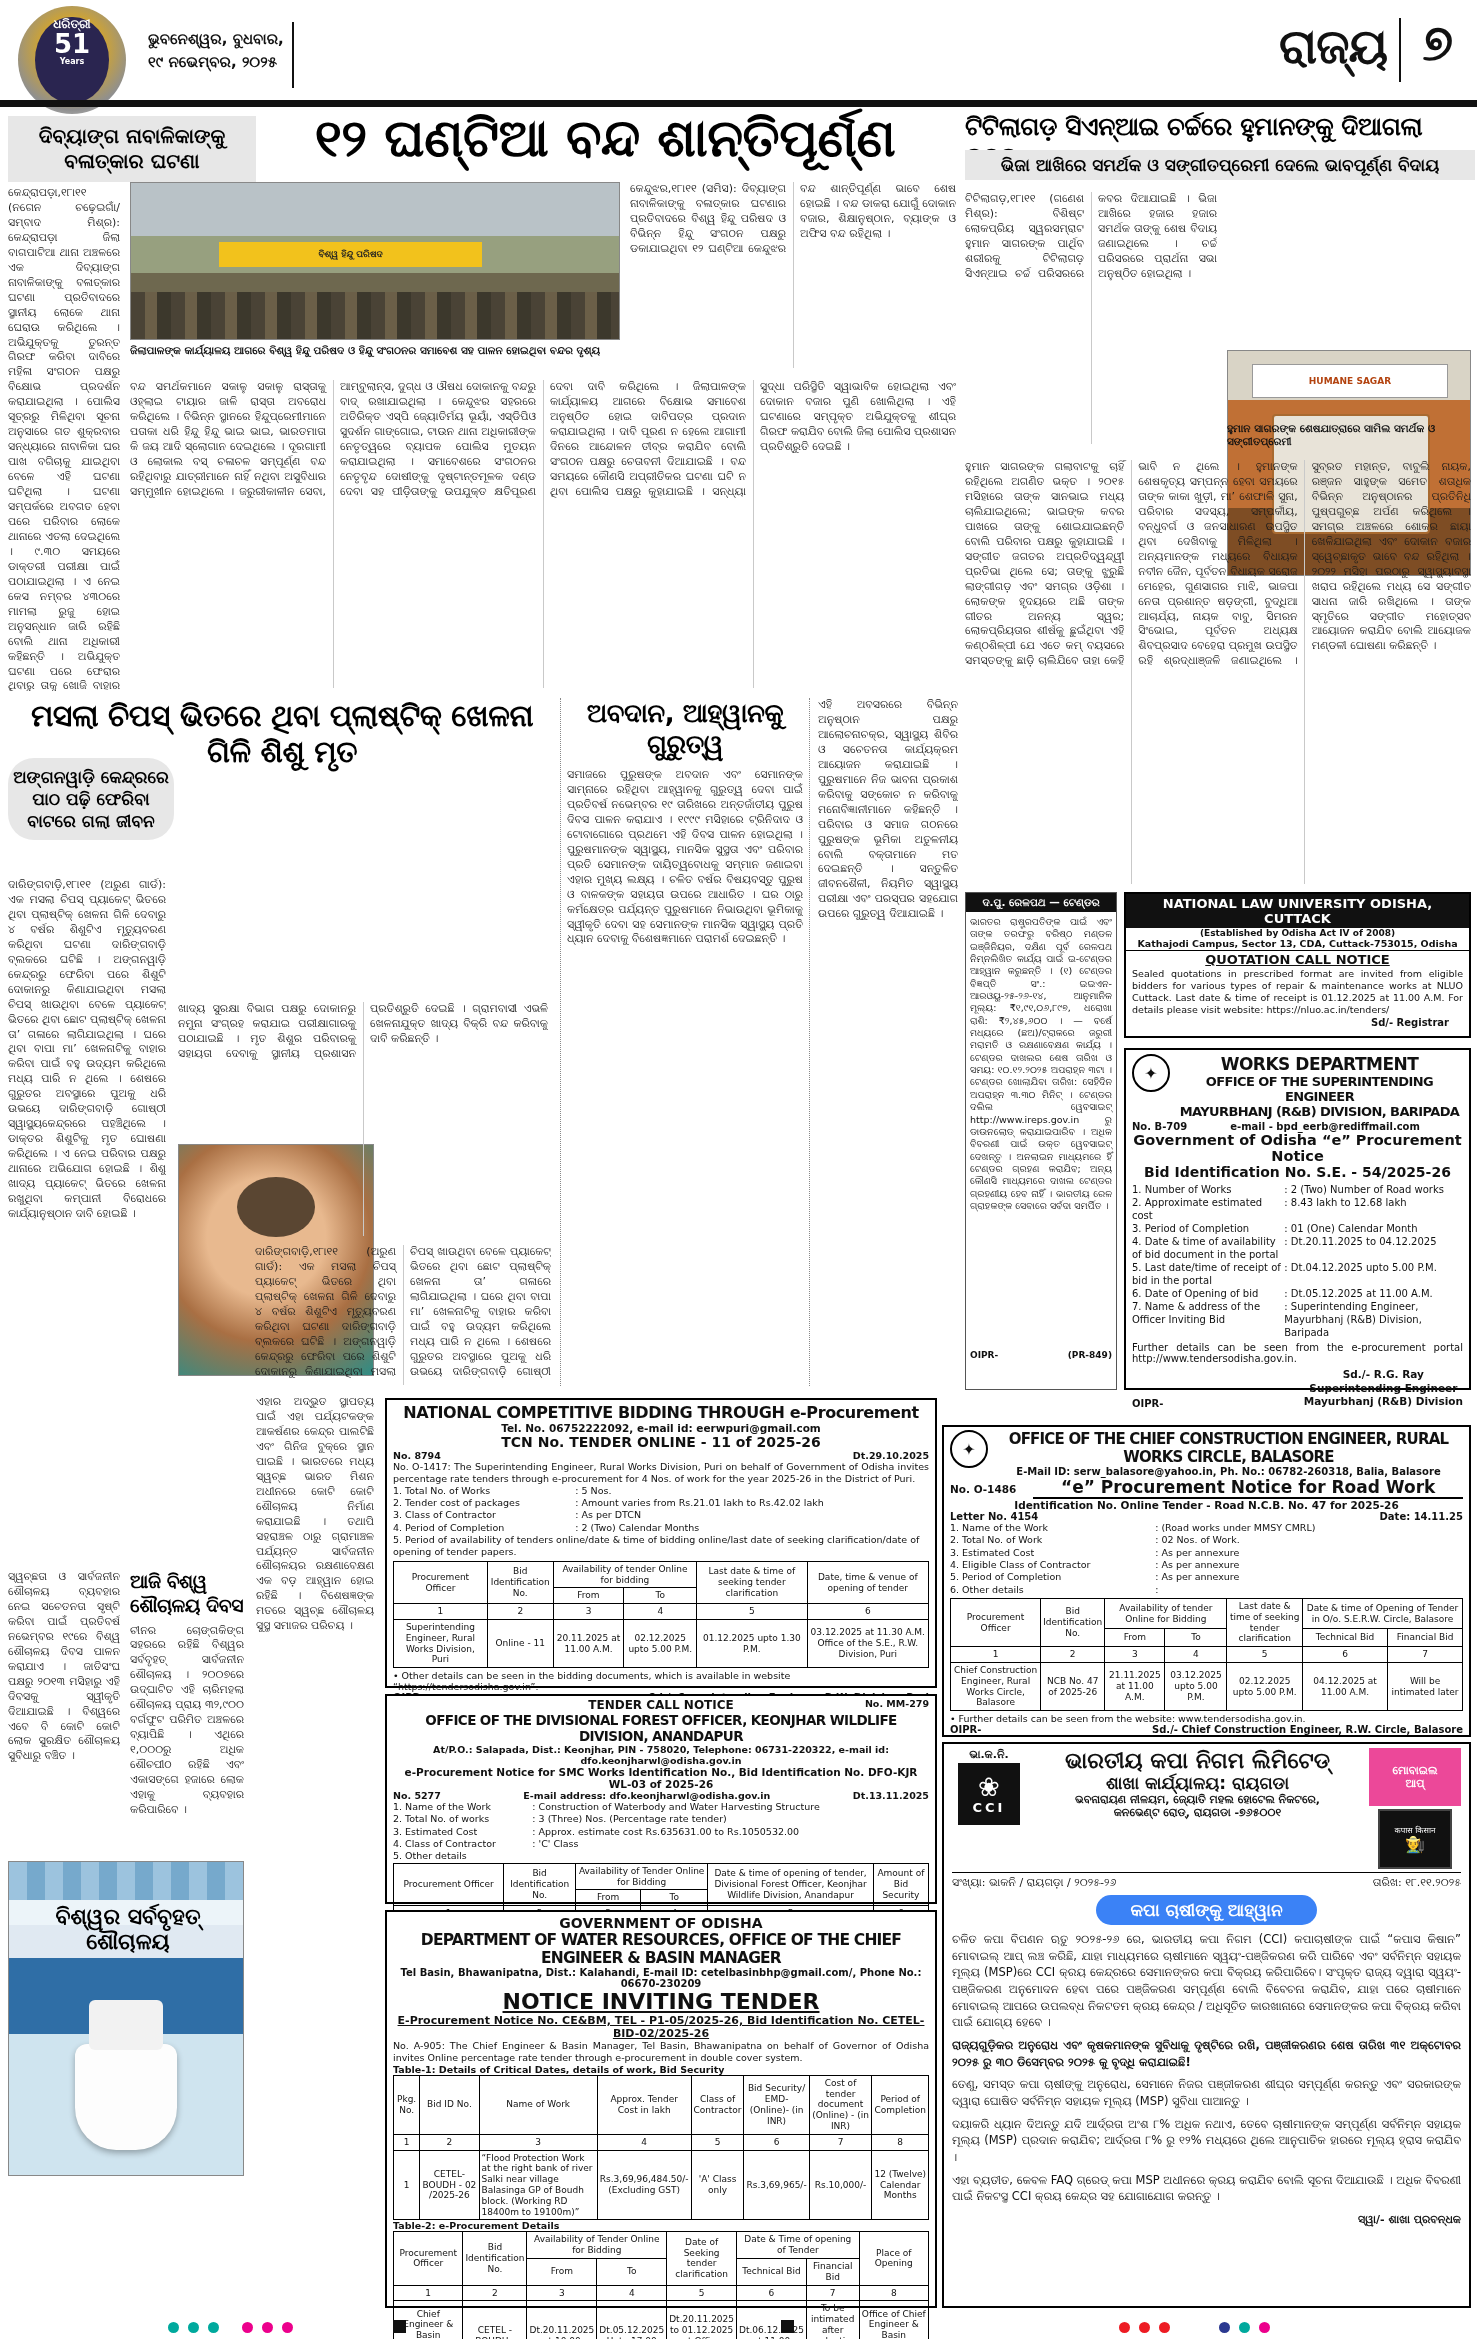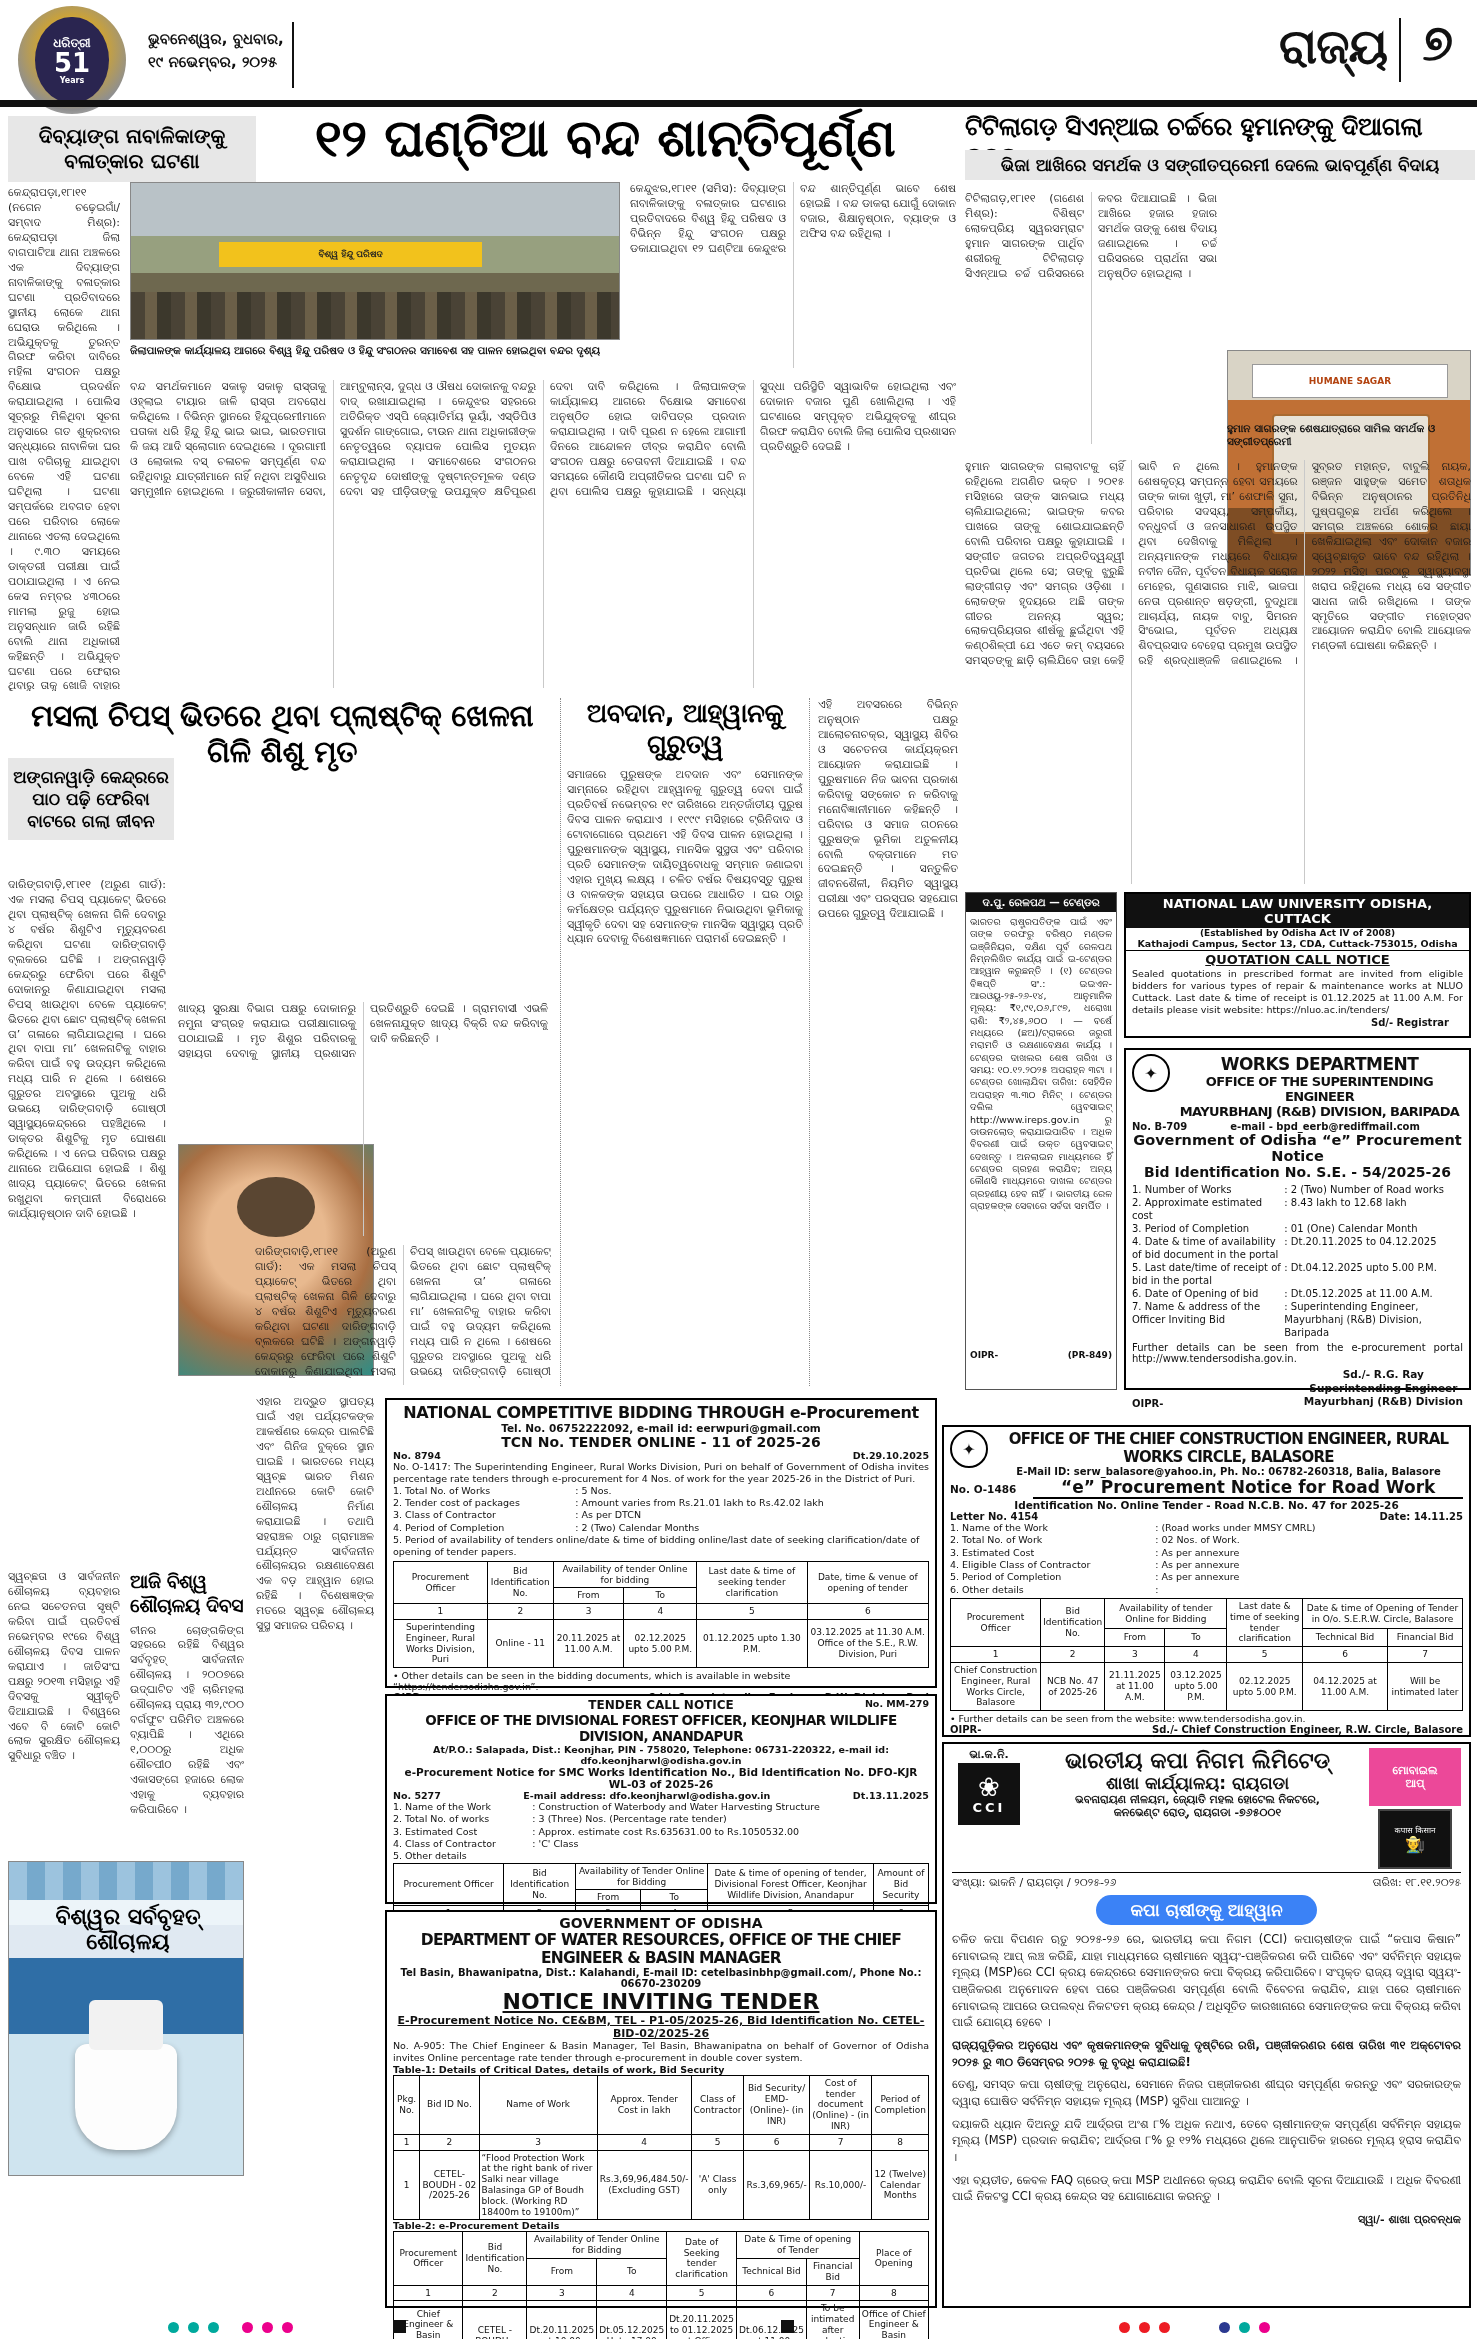--- a/index.html
+++ b/index.html
@@ -26,21 +26,21 @@
   .mark{width:11px;height:11px;border-radius:50%;display:inline-block;margin-right:4px;}
   .marksq{width:13px;height:13px;display:inline-block;}
 </style>
 </head>
 <body>
 
 <div class="page">
 
   <div class="abs" style="left:18px;top:6px;width:120px;height:120px;">
     <div style="width:108px;height:108px;border-radius:50%;background:radial-gradient(circle at 50% 40%,#f5d97a 0 18%,#caa23a 40%,#8f8f8f 72%,#d8d8d8 100%);display:flex;align-items:center;justify-content:center;">
-      <div style="width:74px;height:86px;border-radius:42px/50px;background:#2a2550;display:flex;flex-direction:column;align-items:center;justify-content:center;color:#fff;">
+      <div style="width:74px;height:86px;border-radius:42px/50px;background:#2a2550;display:flex;flex-direction:column;align-items:center;color:#fff;">
         <div style="font-size:12px;font-weight:bold;">ଧରିତ୍ରୀ</div>
         <div style="font-size:26px;font-weight:bold;line-height:1;">51</div>
         <div style="font-size:8px;font-weight:bold;">Years</div>
       </div>
     </div>
   </div>
   <div class="abs" style="left:148px;top:28px;font-size:15px;font-weight:bold;line-height:1.5;">
     <div>ଭୁବନେଶ୍ୱର, ବୁଧବାର,</div>
     <div>୧୯ ନଭେମ୍ବର, ୨୦୨୫</div>
   </div>
@@ -69,21 +69,21 @@
   <div class="abs greyhead" style="left:965px;top:150px;width:506px;padding:5px 2px;font-size:17px;">ଭିଜା ଆଖିରେ ସମର୍ଥକ ଓ ସଙ୍ଗୀତପ୍ରେମୀ ଦେଲେ ଭାବପୂର୍ଣ୍ଣ ବିଦାୟ</div>
   <div class="abs bodytxt cols2" style="left:965px;top:192px;width:252px;height:252px;overflow:hidden;">ଟିଟିଲାଗଡ଼,୧୮ା୧୧ (ଗଣେଶ ମିଶ୍ର): ବିଶିଷ୍ଟ ଲୋକପ୍ରିୟ ସ୍ୱରସମ୍ରାଟ ହୁମାନ ସାଗରଙ୍କ ପାର୍ଥିବ ଶରୀରକୁ ଟିଟିଲାଗଡ଼ ସିଏନ୍‌ଆଇ ଚର୍ଚ୍ଚ ପରିସରରେ କବର ଦିଆଯାଇଛି । ଭିଜା ଆଖିରେ ହଜାର ହଜାର ସମର୍ଥକ ତାଙ୍କୁ ଶେଷ ବିଦାୟ ଜଣାଇଥିଲେ । ଚର୍ଚ୍ଚ ପରିସରରେ ପ୍ରାର୍ଥନା ସଭା ଅନୁଷ୍ଠିତ ହୋଇଥିଲା ।</div>
   <div class="abs photo" style="left:1227px;top:192px;width:244px;height:226px;background:linear-gradient(180deg,#d9d4c6 0 22%,#c07035 22% 70%,#7e4d24 70% 100%);">
     <div style="position:absolute;left:10%;top:6%;width:80%;height:14%;background:#fff;border:1px solid #999;display:flex;align-items:center;justify-content:center;font-size:9px;font-weight:bold;color:#b3430f;">HUMANE SAGAR</div>
     <div style="position:absolute;left:18%;top:28%;width:64%;height:52%;background:#e8e3d8;border:2px solid #a86a30;border-radius:4px;"></div>
   </div>
   <div class="abs caption" style="left:1227px;top:422px;width:244px;">ହୁମାନ ସାଗରଙ୍କ ଶେଷଯାତ୍ରାରେ ସାମିଲ ସମର୍ଥକ ଓ ସଙ୍ଗୀତପ୍ରେମୀ</div>
   <div class="abs bodytxt cols3" style="left:965px;top:460px;width:506px;height:424px;overflow:hidden;">ହୁମାନ ସାଗରଙ୍କ ଗଲାବାଟକୁ ଚାହିଁ ରହିଥିଲେ ଅଗଣିତ ଭକ୍ତ । ୨୦୧୫ ମସିହାରେ ତାଙ୍କ ସାନଭାଇ ମଧ୍ୟ ଚାଲିଯାଇଥିଲେ; ଭାଇଙ୍କ କବର ପାଖରେ ତାଙ୍କୁ ଶୋଇଯାଇଛନ୍ତି ବୋଲି ପରିବାର ପକ୍ଷରୁ କୁହାଯାଇଛି । ସଙ୍ଗୀତ ଜଗତର ଅପ୍ରତିଦ୍ୱନ୍ଦ୍ୱୀ ପ୍ରତିଭା ଥିଲେ ସେ; ତାଙ୍କୁ ଝୁରୁଛି ଲାଙ୍ଗୀଗଡ଼ ଏବଂ ସମଗ୍ର ଓଡ଼ିଶା । ଲୋକଙ୍କ ହୃଦୟରେ ଅଛି ତାଙ୍କ ଗୀତର ଅନନ୍ୟ ସ୍ୱର; ଲୋକପ୍ରିୟତାର ଶୀର୍ଷକୁ ଛୁଇଁଥିବା ଏହି କଣ୍ଠଶିଳ୍ପୀ ଯେ ଏତେ କମ୍ ବୟସରେ ସମସ୍ତଙ୍କୁ ଛାଡ଼ି ଚାଲିଯିବେ ତାହା କେହି ଭାବି ନ ଥିଲେ । ହୁମାନଙ୍କ ଶେଷକୃତ୍ୟ ସମ୍ପନ୍ନ ହେବା ସମୟରେ ତାଙ୍କ କାକା ଖୁଡ଼ୀ, ମା’ ଶେଫାଳି ସୁନା, ପରିବାର ସଦସ୍ୟ, ସମ୍ପର୍କୀୟ, ବନ୍ଧୁବର୍ଗ ଓ ଜନସାଧାରଣ ଉପସ୍ଥିତ ଥିବା ଦେଖିବାକୁ ମିଳିଥିଲା । ଅନ୍ୟମାନଙ୍କ ମଧ୍ୟରେ ବିଧାୟକ ନବୀନ ଜୈନ, ପୂର୍ବତନ ବିଧାୟକ ସରୋଜ ମେହେର, ଗୁଣସାଗର ମାଝି, ଭାଜପା ନେତା ପ୍ରଶାନ୍ତ ଷଡ଼ଙ୍ଗୀ, ବୁଦ୍ଧିଆ ଆଚାର୍ଯ୍ୟ, ନାୟକ ବାବୁ, ସିମରନ ସିଂଭୋଇ, ପୂର୍ବତନ ଅଧ୍ୟକ୍ଷ ଶିବପ୍ରସାଦ ବେହେରା ପ୍ରମୁଖ ଉପସ୍ଥିତ ରହି ଶ୍ରଦ୍ଧାଞ୍ଜଳି ଜଣାଇଥିଲେ । ସୁବ୍ରତ ମହାନ୍ତ, ବାବୁଲି ନାୟକ, ରଞ୍ଜନ ସାହୁଙ୍କ ସମେତ ଶତାଧିକ ବିଭିନ୍ନ ଅନୁଷ୍ଠାନର ପ୍ରତିନିଧି ପୁଷ୍ପଗୁଚ୍ଛ ଅର୍ପଣ କରିଥିଲେ । ସମଗ୍ର ଅଞ୍ଚଳରେ ଶୋକର ଛାୟା ଖେଳିଯାଇଥିଲା ଏବଂ ଦୋକାନ ବଜାର ସ୍ୱେଚ୍ଛାକୃତ ଭାବେ ବନ୍ଦ ରହିଥିଲା । ୨୦୨୨ ମସିହା ପରଠାରୁ ସ୍ୱାସ୍ଥ୍ୟାବସ୍ଥା ଖରାପ ରହିଥିଲେ ମଧ୍ୟ ସେ ସଙ୍ଗୀତ ସାଧନା ଜାରି ରଖିଥିଲେ । ତାଙ୍କ ସ୍ମୃତିରେ ସଙ୍ଗୀତ ମହୋତ୍ସବ ଆୟୋଜନ କରାଯିବ ବୋଲି ଆୟୋଜକ ମଣ୍ଡଳୀ ଘୋଷଣା କରିଛନ୍ତି ।</div>
 
   <div class="abs headline" style="left:8px;top:698px;width:548px;font-size:30px;text-align:center;">ମସଲା ଚିପସ୍ ଭିତରେ ଥିବା ପ୍ଲାଷ୍ଟିକ୍ ଖେଳନା ଗିଳି ଶିଶୁ ମୃତ</div>
-  <div class="abs greyhead" style="left:8px;top:758px;width:158px;padding:8px 4px;font-size:17px;line-height:1.3;">
+  <div class="abs greyhead" style="left:8px;top:758px;width:158px;padding:8px 4px;font-size:17px;line-height:1.3;border-radius:26px;">
     <div>ଅଙ୍ଗନୱାଡ଼ି କେନ୍ଦ୍ରରେ</div>
     <div>ପାଠ ପଢ଼ି ଫେରିବା</div>
     <div>ବାଟରେ ଗଲା ଜୀବନ</div>
   </div>
   <div class="abs photo" style="left:178px;top:760px;width:196px;height:232px;background:radial-gradient(circle at 45% 40%,#e8b98f 0 34%,#a96f43 60%,#2e8d86 100%);">
     <div style="position:absolute;left:30%;top:14%;width:40%;height:26%;border-radius:50%;background:#5a4632;"></div>
   </div>
   <div class="abs bodytxt" style="left:8px;top:878px;width:158px;height:358px;overflow:hidden;">ଦାରିଙ୍ଗବାଡ଼ି,୧୮ା୧୧ (ଅରୁଣ ଗାର୍ଡ): ଏକ ମସଲା ଚିପସ୍ ପ୍ୟାକେଟ୍ ଭିତରେ ଥିବା ପ୍ଲାଷ୍ଟିକ୍ ଖେଳନା ଗିଳି ଦେବାରୁ ୪ ବର୍ଷର ଶିଶୁଟିଏ ମୃତ୍ୟୁବରଣ କରିଥିବା ଘଟଣା ଦାରିଙ୍ଗବାଡ଼ି ବ୍ଲକରେ ଘଟିଛି । ଅଙ୍ଗନୱାଡ଼ି କେନ୍ଦ୍ରରୁ ଫେରିବା ପରେ ଶିଶୁଟି ଦୋକାନରୁ କିଣାଯାଇଥିବା ମସଲା ଚିପସ୍ ଖାଉଥିବା ବେଳେ ପ୍ୟାକେଟ୍ ଭିତରେ ଥିବା ଛୋଟ ପ୍ଲାଷ୍ଟିକ୍ ଖେଳନା ତା’ ଗଳାରେ ଲାଗିଯାଇଥିଲା । ଘରେ ଥିବା ବାପା ମା’ ଖେଳନାଟିକୁ ବାହାର କରିବା ପାଇଁ ବହୁ ଉଦ୍ୟମ କରିଥିଲେ ମଧ୍ୟ ପାରି ନ ଥିଲେ । ଶେଷରେ ଗୁରୁତର ଅବସ୍ଥାରେ ପୁଅକୁ ଧରି ଉଭୟେ ଦାରିଙ୍ଗବାଡ଼ି ଗୋଷ୍ଠୀ ସ୍ୱାସ୍ଥ୍ୟକେନ୍ଦ୍ରରେ ପହଞ୍ଚିଥିଲେ । ଡାକ୍ତର ଶିଶୁଟିକୁ ମୃତ ଘୋଷଣା କରିଥିଲେ । ଏ ନେଇ ପରିବାର ପକ୍ଷରୁ ଥାନାରେ ଅଭିଯୋଗ ହୋଇଛି । ଶିଶୁ ଖାଦ୍ୟ ପ୍ୟାକେଟ୍ ଭିତରେ ଖେଳନା ରଖୁଥିବା କମ୍ପାନୀ ବିରୋଧରେ କାର୍ଯ୍ୟାନୁଷ୍ଠାନ ଦାବି ହୋଇଛି ।</div>
   <div class="abs bodytxt cols2" style="left:178px;top:1002px;width:370px;height:234px;overflow:hidden;">ଖାଦ୍ୟ ସୁରକ୍ଷା ବିଭାଗ ପକ୍ଷରୁ ଦୋକାନରୁ ନମୁନା ସଂଗ୍ରହ କରାଯାଇ ପରୀକ୍ଷାଗାରକୁ ପଠାଯାଇଛି । ମୃତ ଶିଶୁର ପରିବାରକୁ ସହାୟତା ଦେବାକୁ ସ୍ଥାନୀୟ ପ୍ରଶାସନ ପ୍ରତିଶ୍ରୁତି ଦେଇଛି । ଗ୍ରାମବାସୀ ଏଭଳି ଖେଳନାଯୁକ୍ତ ଖାଦ୍ୟ ବିକ୍ରି ବନ୍ଦ କରିବାକୁ ଦାବି କରିଛନ୍ତି ।</div>
   <div class="abs bodytxt cols2" style="left:255px;top:1245px;width:296px;height:140px;overflow:hidden;">ଦାରିଙ୍ଗବାଡ଼ି,୧୮ା୧୧ (ଅରୁଣ ଗାର୍ଡ): ଏକ ମସଲା ଚିପସ୍ ପ୍ୟାକେଟ୍ ଭିତରେ ଥିବା ପ୍ଲାଷ୍ଟିକ୍ ଖେଳନା ଗିଳି ଦେବାରୁ ୪ ବର୍ଷର ଶିଶୁଟିଏ ମୃତ୍ୟୁବରଣ କରିଥିବା ଘଟଣା ଦାରିଙ୍ଗବାଡ଼ି ବ୍ଲକରେ ଘଟିଛି । ଅଙ୍ଗନୱାଡ଼ି କେନ୍ଦ୍ରରୁ ଫେରିବା ପରେ ଶିଶୁଟି ଦୋକାନରୁ କିଣାଯାଇଥିବା ମସଲା ଚିପସ୍ ଖାଉଥିବା ବେଳେ ପ୍ୟାକେଟ୍ ଭିତରେ ଥିବା ଛୋଟ ପ୍ଲାଷ୍ଟିକ୍ ଖେଳନା ତା’ ଗଳାରେ ଲାଗିଯାଇଥିଲା । ଘରେ ଥିବା ବାପା ମା’ ଖେଳନାଟିକୁ ବାହାର କରିବା ପାଇଁ ବହୁ ଉଦ୍ୟମ କରିଥିଲେ ମଧ୍ୟ ପାରି ନ ଥିଲେ । ଶେଷରେ ଗୁରୁତର ଅବସ୍ଥାରେ ପୁଅକୁ ଧରି ଉଭୟେ ଦାରିଙ୍ଗବାଡ଼ି ଗୋଷ୍ଠୀ ସ୍ୱାସ୍ଥ୍ୟକେନ୍ଦ୍ରରେ ପହଞ୍ଚିଥିଲେ । ଡାକ୍ତର ଶିଶୁଟିକୁ ମୃତ ଘୋଷଣା କରିଥିଲେ । ଏ ନେଇ ପରିବାର ପକ୍ଷରୁ ଥାନାରେ ଅଭିଯୋଗ ହୋଇଛି । ଶିଶୁ ଖାଦ୍ୟ ପ୍ୟାକେଟ୍ ଭିତରେ ଖେଳନା ରଖୁଥିବା କମ୍ପାନୀ ବିରୋଧରେ କାର୍ଯ୍ୟାନୁଷ୍ଠାନ ଦାବି ହୋଇଛି ।</div>

